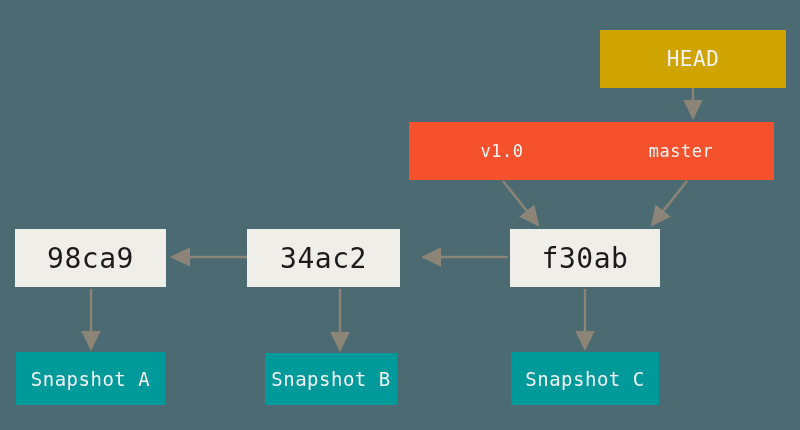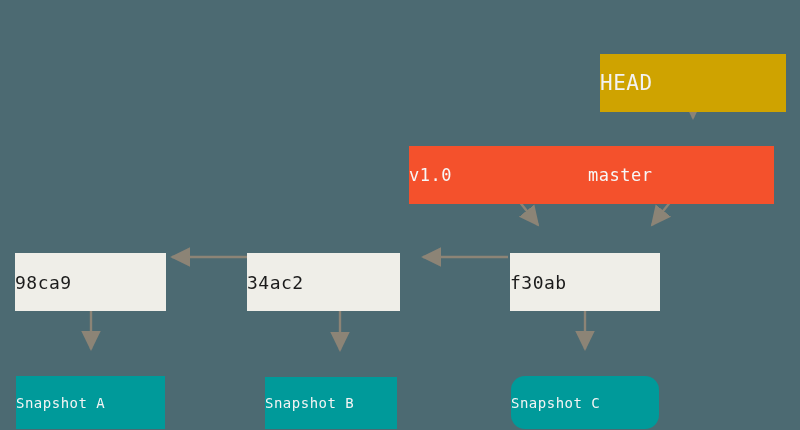--- a/index.html
+++ b/index.html
@@ -16,44 +16,44 @@
   #diagram {
     position: relative;
     width: 800px;
     height: 430px;
   }
   .node {
     position: absolute;
     box-sizing: border-box;
     display: flex;
     align-items: center;
+    justify-content: center;
     font-family: "DejaVu Sans Mono", monospace;
     letter-spacing: 0.5px;
     white-space: pre;
-    margin-top: 24px;
   }
   .node-head {
     background: #cfa300;
     color: #f2f2f2;
     font-size: 21px;
   }
   .node-ref {
     background: #f4512c;
     color: #f7f7f7;
     font-size: 17px;
   }
   .node-commit {
     background: #efeee8;
     color: #1b1b1b;
-    font-size: 18px;
+    font-size: 28px;
   }
   .node-snapshot {
     background: #009a9a;
     color: #f4f4f4;
-    font-size: 14px;
+    font-size: 19px;
   }
   svg.edges {
     position: absolute;
     left: 0;
     top: 0;
     width: 800px;
     height: 430px;
     pointer-events: none;
   }
 </style>
@@ -106,17 +106,17 @@
   </div>
 
   <div class="node node-snapshot" style="left:16px; top:352px; width:149px; height:53px;">
     <span>Snapshot A</span>
   </div>
 
   <div class="node node-snapshot" style="left:265px; top:353px; width:132px; height:52px;">
     <span>Snapshot B</span>
   </div>
 
-  <div class="node node-snapshot" style="left:511px; top:352px; width:148px; height:53px;border-radius:14px;">
+  <div class="node node-snapshot" style="left:511px; top:352px; width:148px; height:53px;">
     <span>Snapshot C</span>
   </div>
 
 </div>
 
 </body></html>

